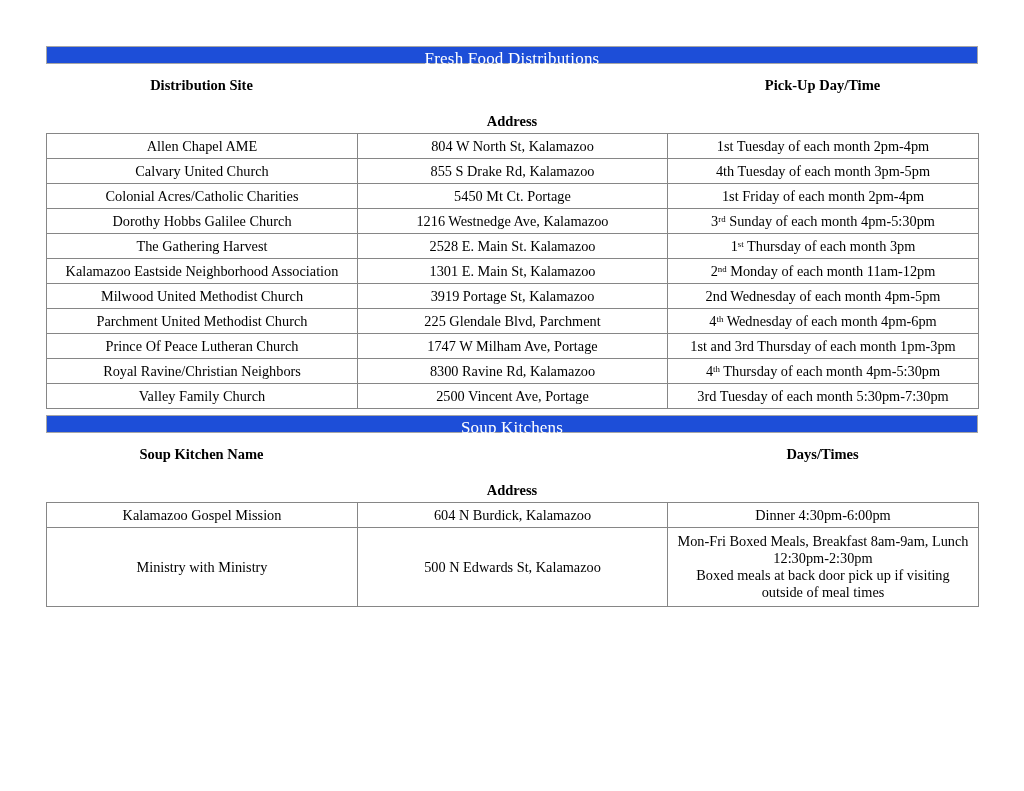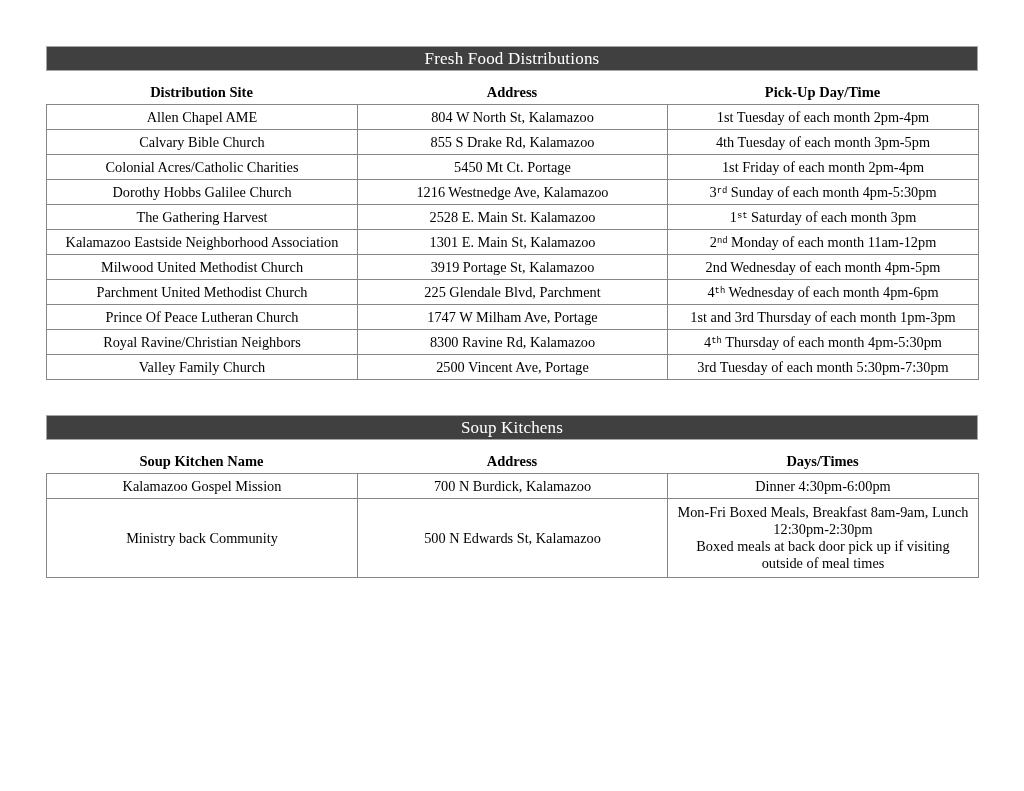--- a/index.html
+++ b/index.html
@@ -21,24 +21,24 @@
   }
   .section {
     position: absolute;
     left: 46px;
     width: 932px;
   }
   #section-fresh-food { top: 46px; }
   #section-soup-kitchens { top: 415px; }
 
   .section-banner {
-    background: #404040;
+    background: #1d4ed8;
     border: 1px solid #a6a6a6;
     box-sizing: border-box;
-    height: 25px;
+    height: 18px;
     line-height: 23px;
     text-align: center;
     color: #ffffff;
     font-size: 17px;
     letter-spacing: 0.2px;
   }
 
   .col-headers {
     display: flex;
     width: 100%;
@@ -46,21 +46,21 @@
     margin-top: 13px;
     margin-bottom: 3px;
   }
   .col-headers .ch {
     text-align: center;
     font-weight: bold;
     font-size: 14.5px;
     line-height: 17px;
   }
   .c1 { width: 311px; flex: 0 0 311px; }
-  .c2 { width: 310px; flex: 0 0 310px; }
+  .c2 { width: 310px; flex: 0 0 310px; margin-top: 36px; }
   .c3 { width: 311px; flex: 0 0 311px; }
 
   table.grid {
     border-collapse: collapse;
     width: 932px;
     table-layout: fixed;
   }
   table.grid td {
     border: 1px solid #868686;
     text-align: center;
@@ -72,21 +72,20 @@
     box-sizing: border-box;
   }
   table.grid td.wrapcell {
     line-height: 17px;
     padding: 5px 8px;
   }
   sup {
     font-size: 0.62em;
     vertical-align: 0.42em;
     line-height: 0;
-    font-family: Liberation Mono, monospace;
   }
   .nowrap { white-space: nowrap; }
 </style>
 </head>
 <body>
 
 <div class="page">
 
   <div class="section" id="section-fresh-food">
 
@@ -104,38 +103,38 @@
           <col style="width:310px">
           <col style="width:311px">
       </colgroup>
       <tbody>
         <tr>
           <td>Allen Chapel AME</td>
           <td>804 W North St, Kalamazoo</td>
           <td class="nowrap">1st Tuesday of each month 2pm-4pm</td>
         </tr>
         <tr>
-          <td>Calvary Bible Church</td>
+          <td>Calvary United Church</td>
           <td>855 S Drake Rd, Kalamazoo</td>
           <td class="nowrap">4th Tuesday of each month 3pm-5pm</td>
         </tr>
         <tr>
           <td>Colonial Acres/Catholic Charities</td>
           <td>5450 Mt Ct. Portage</td>
           <td class="nowrap">1st Friday of each month 2pm-4pm</td>
         </tr>
         <tr>
           <td>Dorothy Hobbs Galilee Church</td>
           <td>1216 Westnedge Ave, Kalamazoo</td>
           <td class="nowrap"><span>3</span><sup>rd</sup><span> Sunday of each month 4pm-5:30pm</span></td>
         </tr>
         <tr>
           <td>The Gathering Harvest</td>
           <td>2528 E. Main St. Kalamazoo</td>
-          <td class="nowrap"><span>1</span><sup>st</sup><span> Saturday of each month 3pm</span></td>
+          <td class="nowrap"><span>1</span><sup>st</sup><span> Thursday of each month 3pm</span></td>
         </tr>
         <tr>
           <td>Kalamazoo Eastside Neighborhood Association</td>
           <td>1301 E. Main St, Kalamazoo</td>
           <td class="nowrap"><span>2</span><sup>nd</sup><span> Monday of each month 11am-12pm</span></td>
         </tr>
         <tr>
           <td>Milwood United Methodist Church</td>
           <td>3919 Portage St, Kalamazoo</td>
           <td class="nowrap">2nd Wednesday of each month 4pm-5pm</td>
@@ -176,25 +175,25 @@
 
     <table class="grid">
       <colgroup>
         <col style="width:311px">
           <col style="width:310px">
           <col style="width:311px">
       </colgroup>
       <tbody>
         <tr>
           <td>Kalamazoo Gospel Mission</td>
-          <td>700 N Burdick, Kalamazoo</td>
+          <td>604 N Burdick, Kalamazoo</td>
           <td>Dinner 4:30pm-6:00pm</td>
         </tr>
         <tr>
-          <td>Ministry back Community</td>
+          <td>Ministry with Ministry</td>
           <td>500 N Edwards St, Kalamazoo</td>
           <td class="wrapcell">Mon-Fri Boxed Meals, Breakfast 8am-9am, Lunch 12:30pm-2:30pm<br>Boxed meals at back door pick up if visiting outside of meal times</td>
         </tr>
       </tbody>
     </table>
   </div>
 
 </div>
 
 </body></html>

